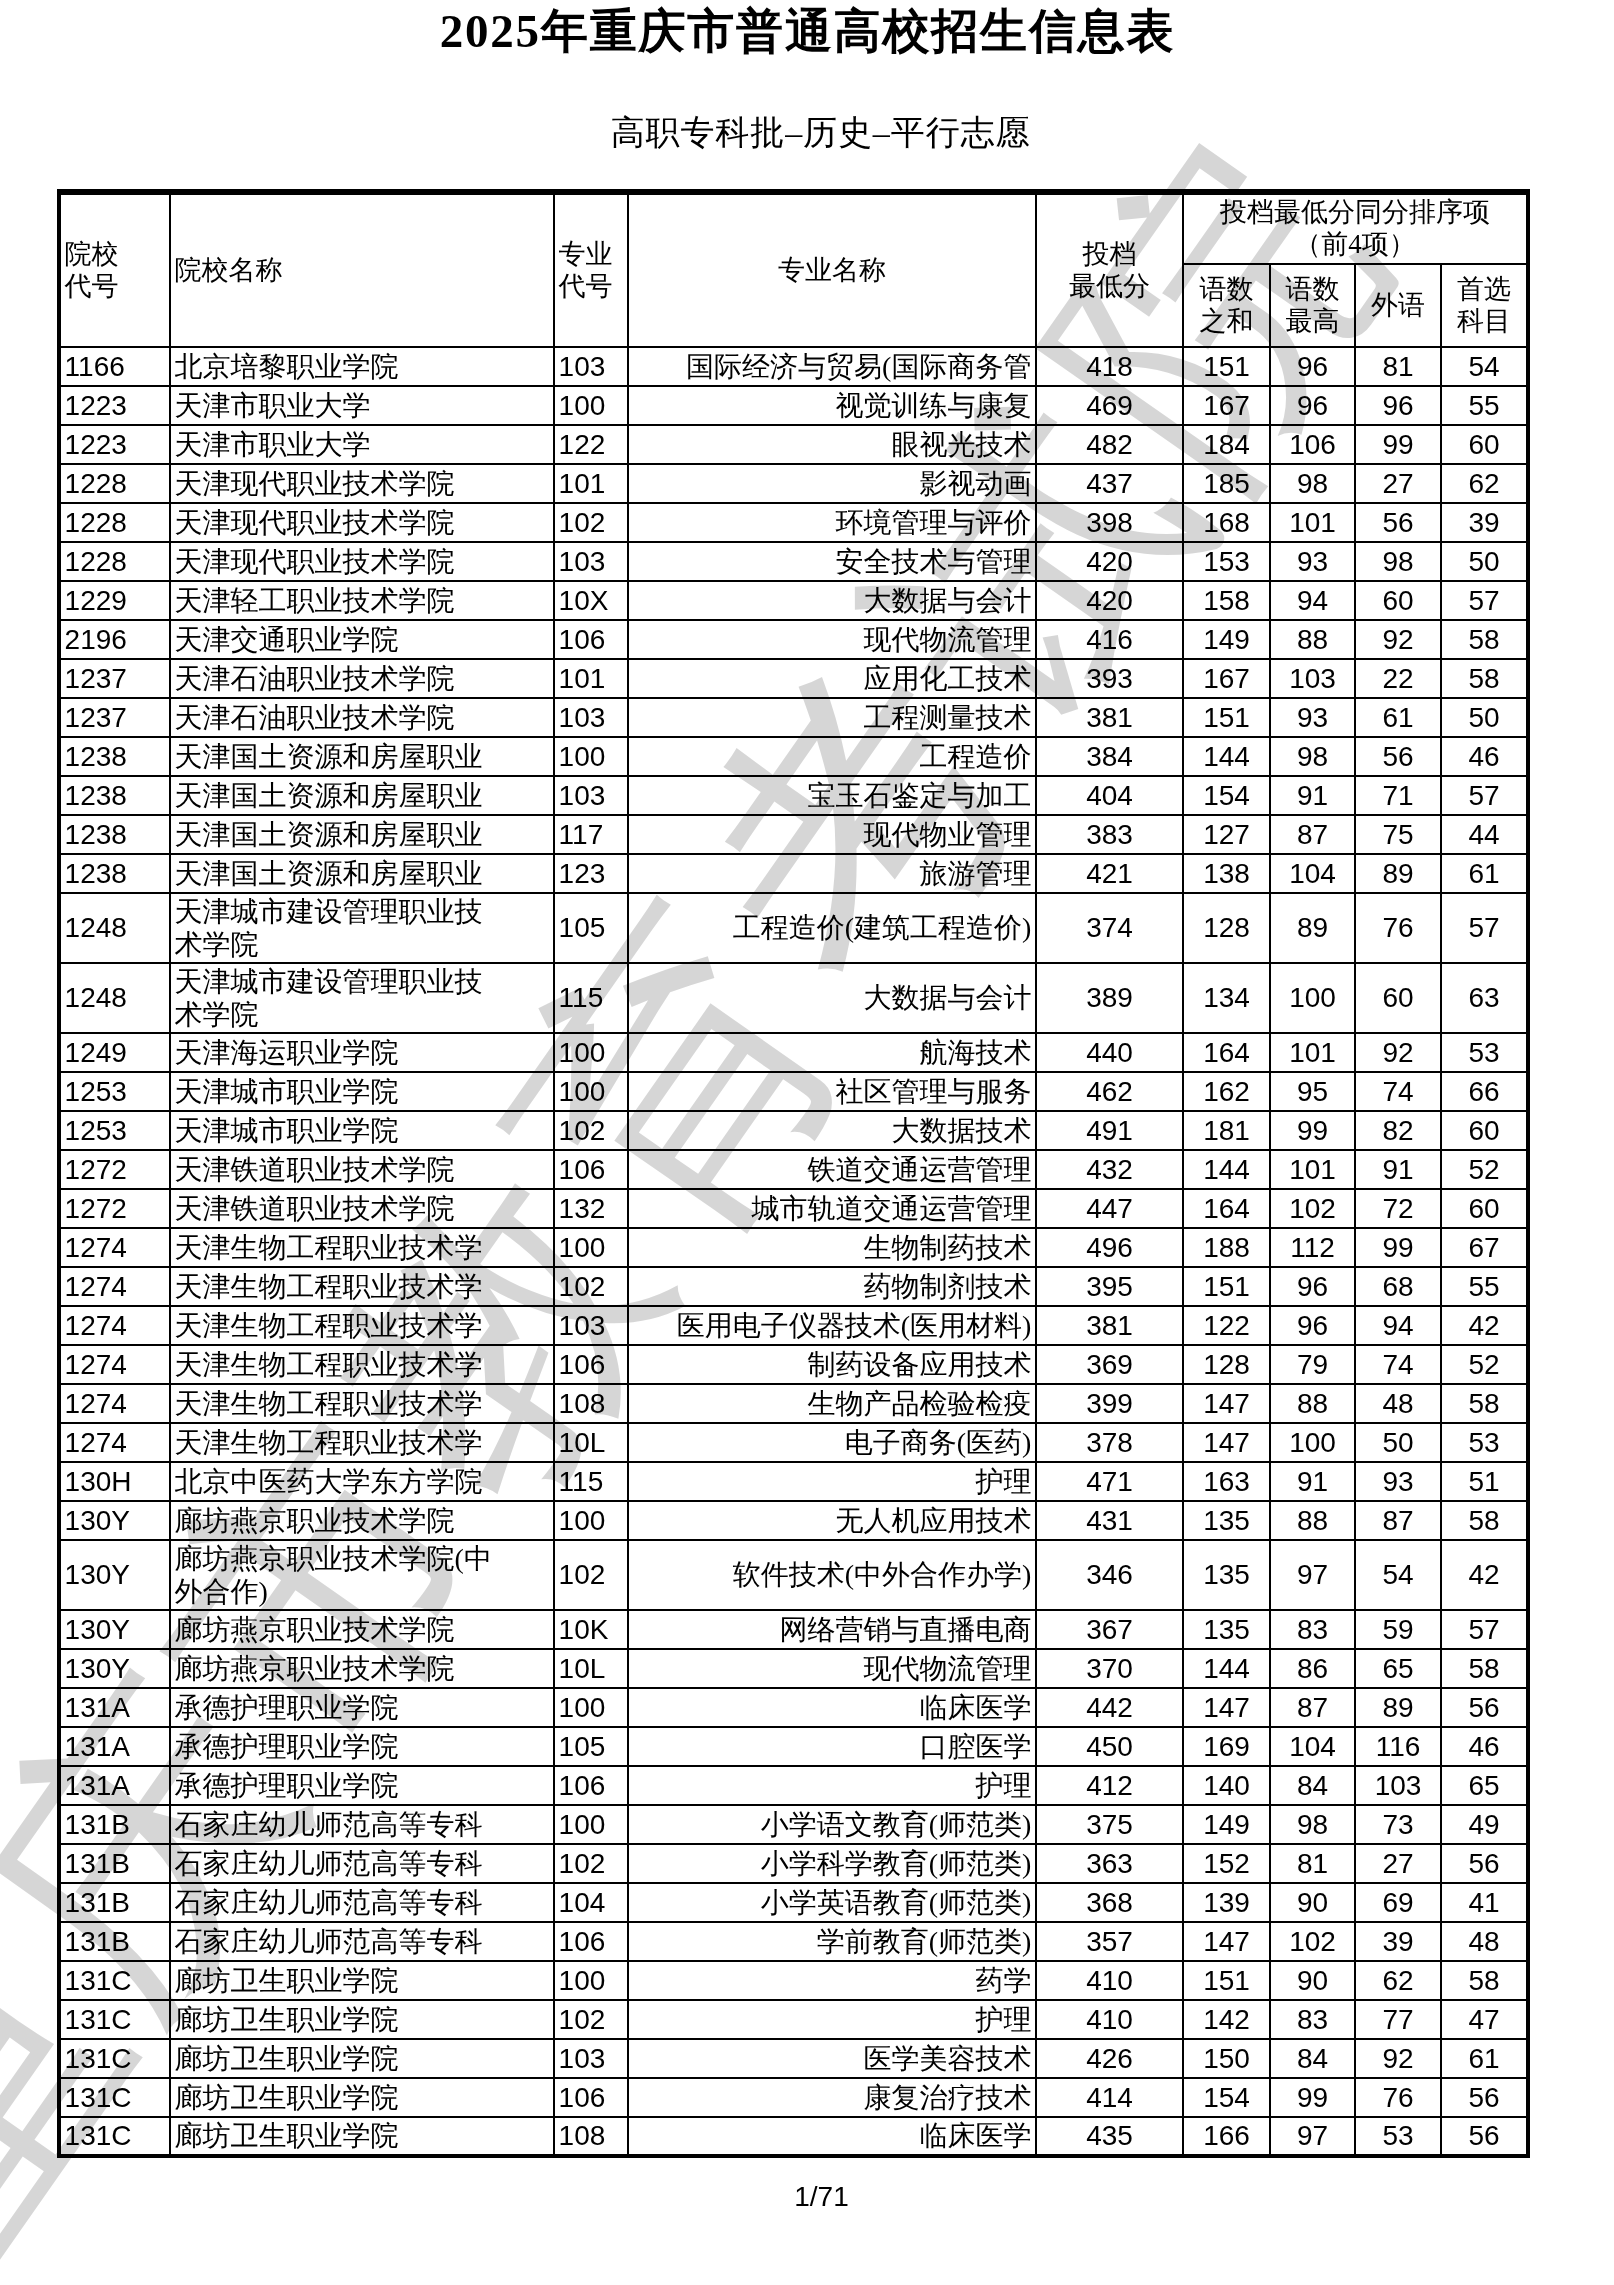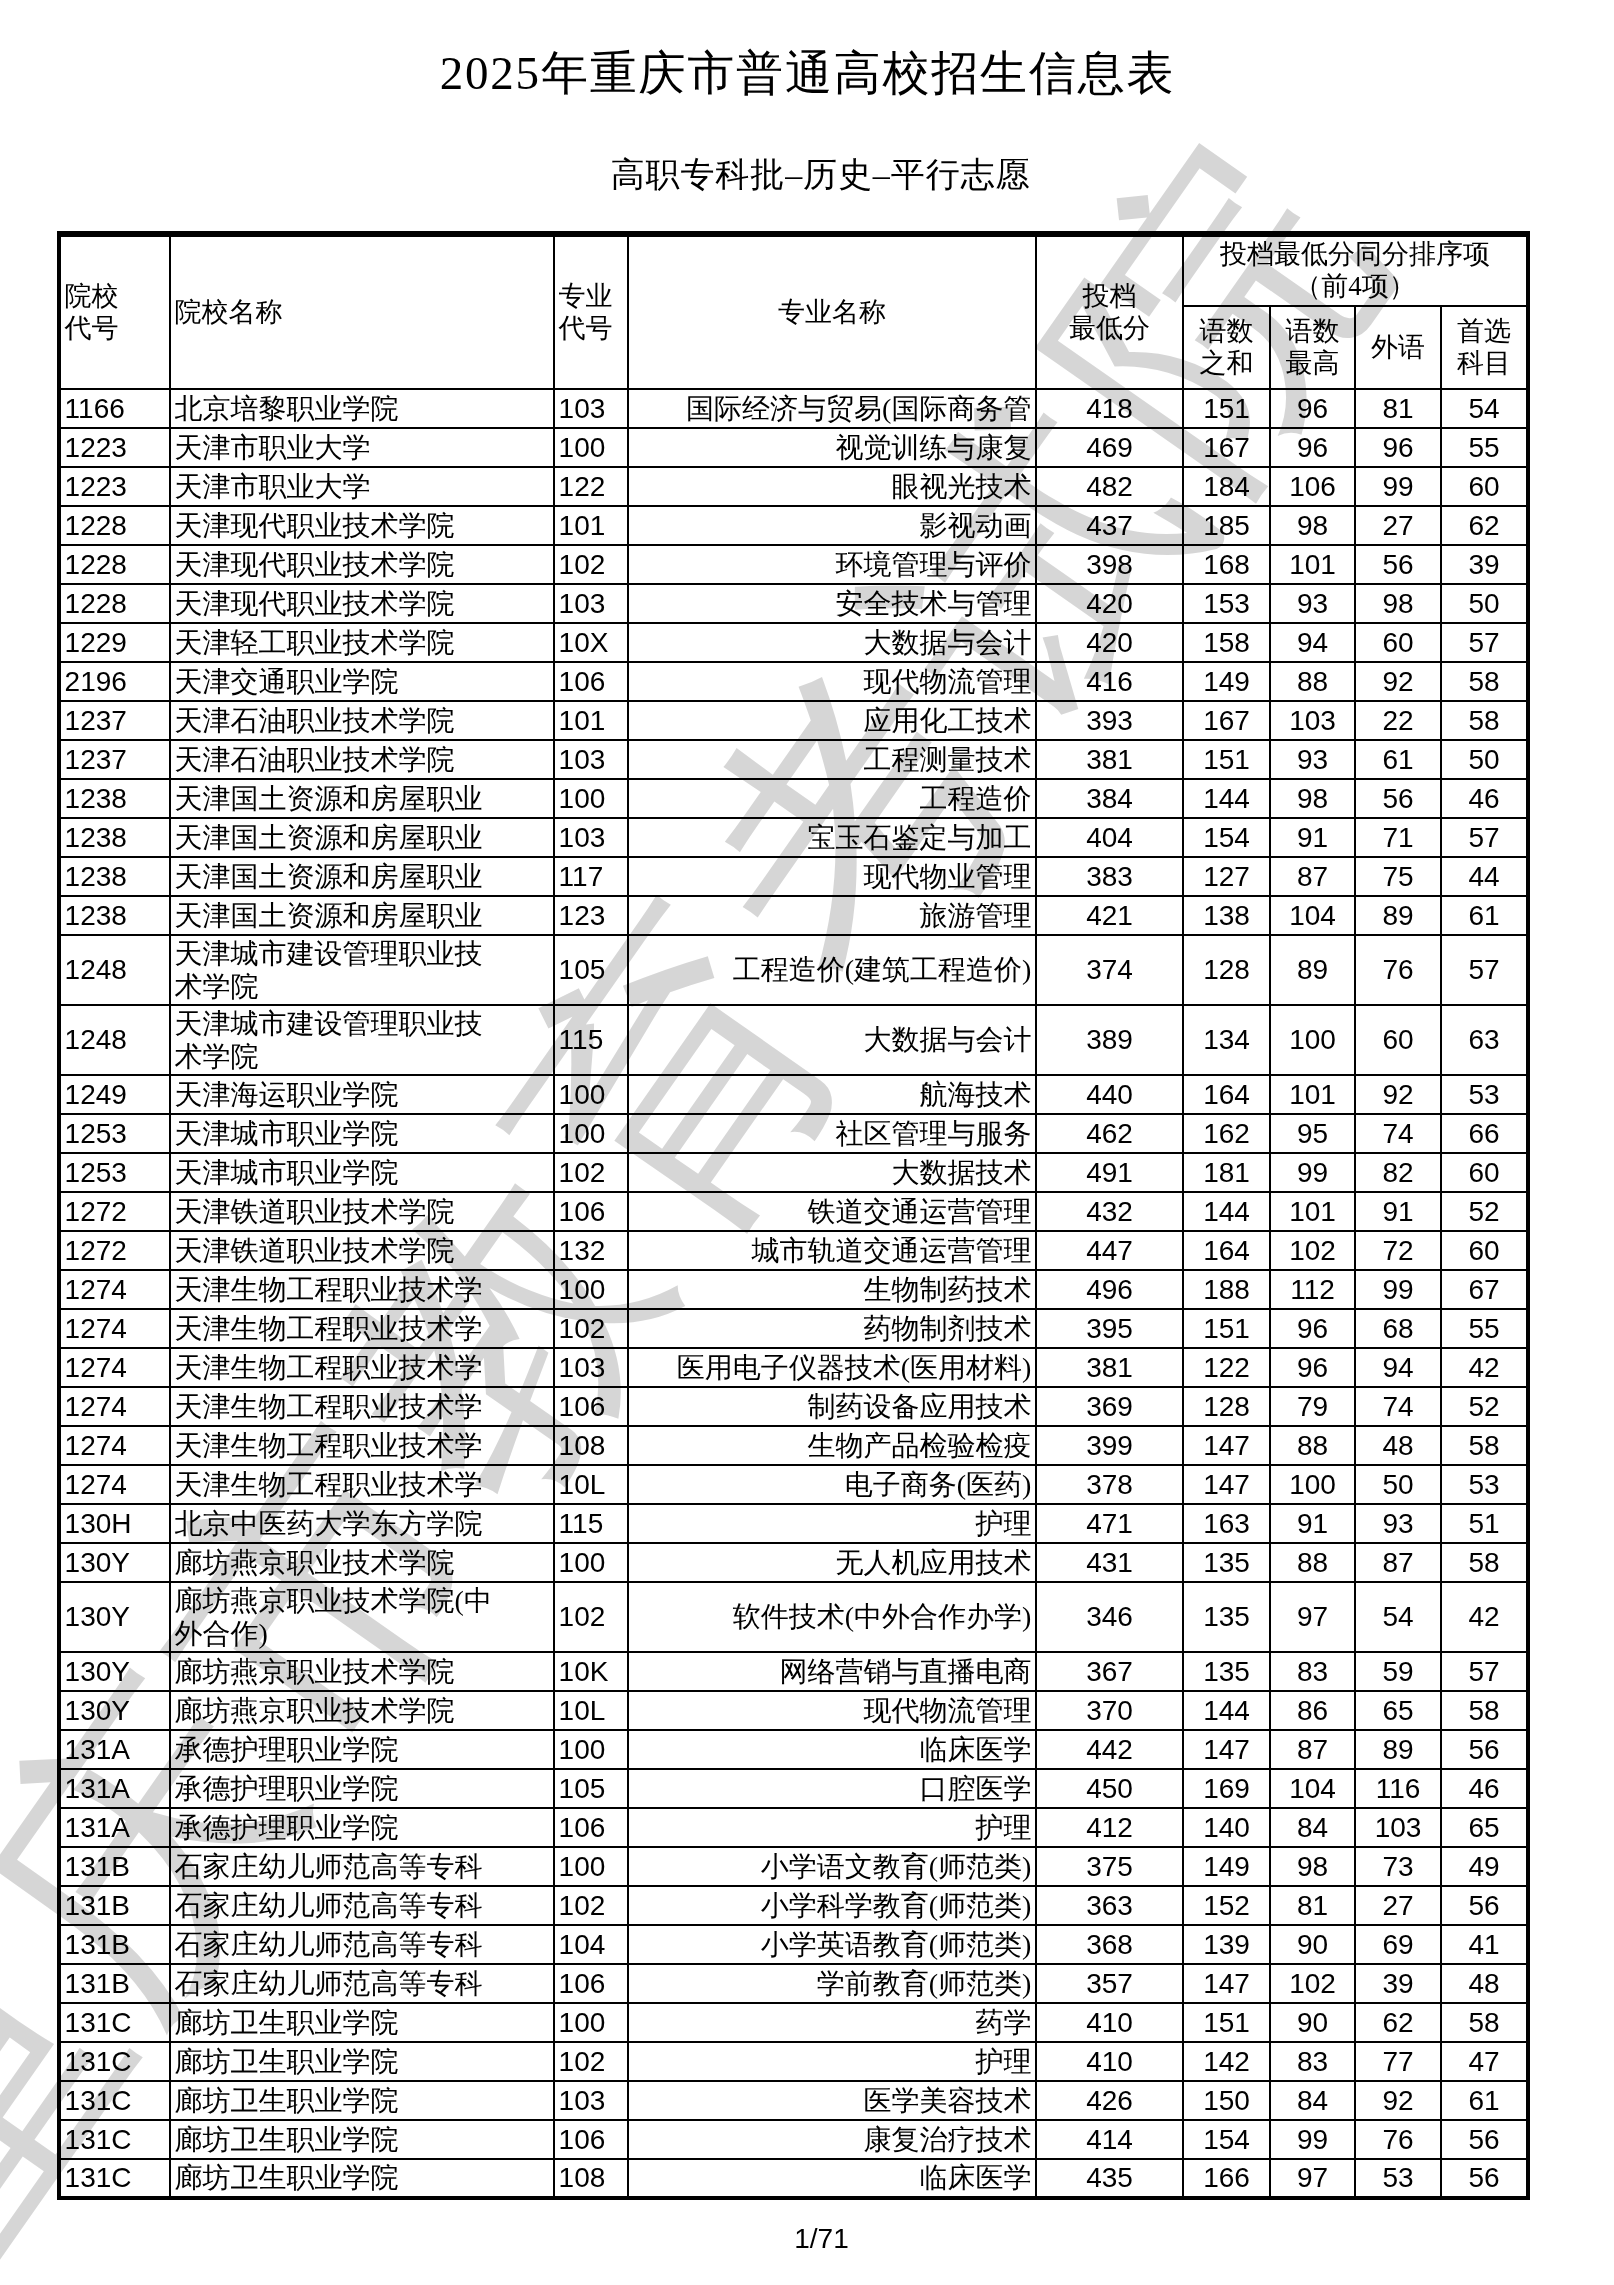--- a/index.html
+++ b/index.html
@@ -18,24 +18,23 @@
     font-size:299px;
     letter-spacing:12.7px;
     white-space:nowrap;
     color:rgba(0,0,0,0.16);
     font-family:"Liberation Serif", serif;
     z-index:0;
     pointer-events:none;
   }
   .content{position:relative;z-index:1;}
   .title{
-    padding-top:42px;
     text-align:center;
     font-size:47px;
-    font-weight:normal;
+    font-weight:bold;
     letter-spacing:1.8px;
   }
   .subtitle{
     margin-top:47px;
     text-align:center;
     font-size:34px;
     font-weight:normal;
     letter-spacing:0.9px;
     margin-left:26px;
   }

